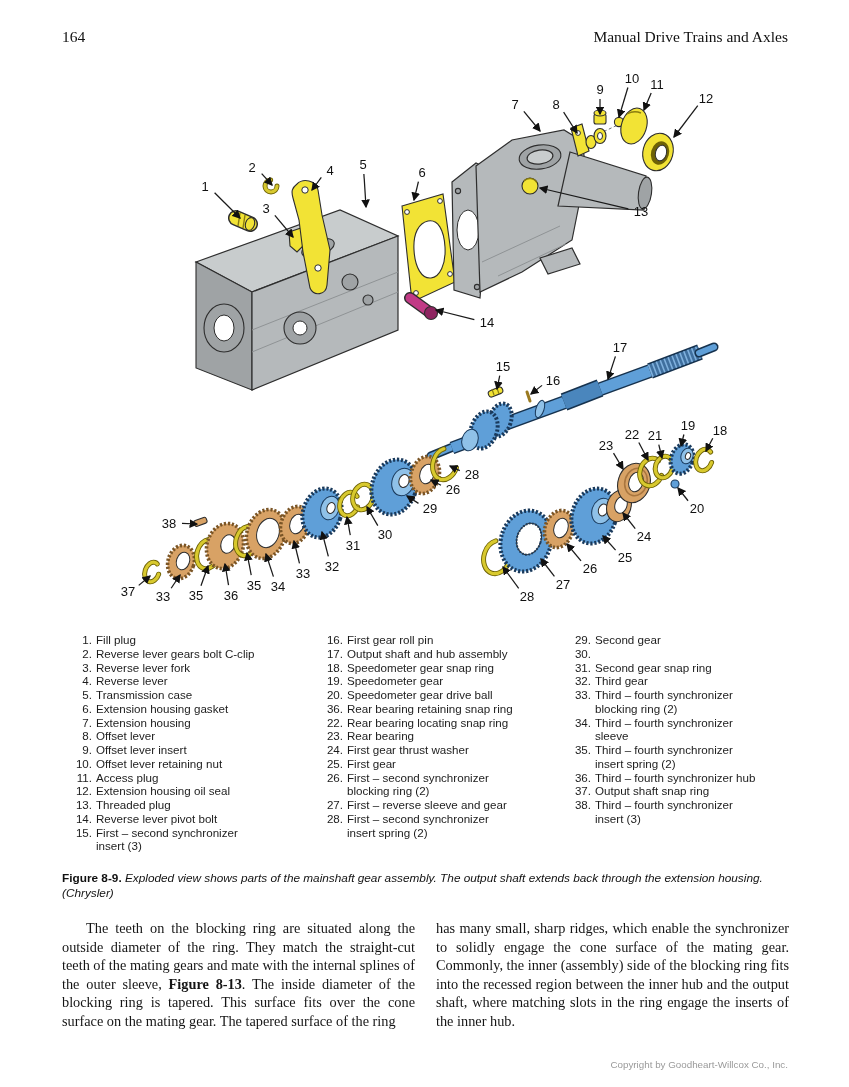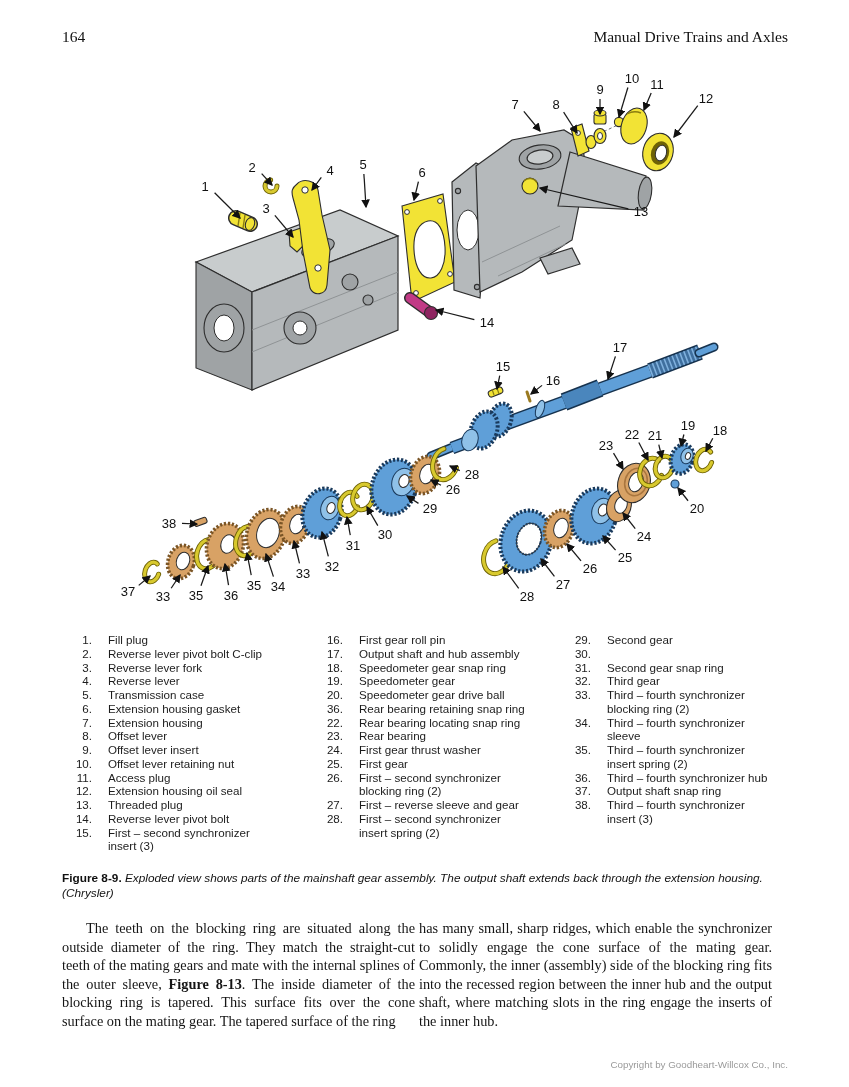--- a/index.html
+++ b/index.html
@@ -25,30 +25,30 @@
   .teethT{fill:#d8a265;stroke:#7a5526;stroke-width:3.6;stroke-dasharray:2.2 1.8;}
   .yring{fill:none;stroke:#d8c92e;stroke-width:3.2;stroke-linecap:round;}
   .yring-o{fill:none;stroke:#6e6206;stroke-width:5;stroke-linecap:round;}
   .dash{stroke:#6a6e70;stroke-width:1;stroke-dasharray:3 2.5;fill:none;}
   
   .parts{position:absolute;top:633px;left:62px;right:55px;display:grid;
          grid-template-columns:251px 248px 1fr;
          font-family:"Liberation Sans",sans-serif;font-size:11.6px;line-height:13.75px;color:#1c1c1c;}
   .pl-row{display:flex;}
   .pl-num{width:30px;text-align:right;flex:none;}
-  .pl-text{margin-left:16px;white-space:pre-line;}
+  .pl-text{margin-left:4px;white-space:pre-line;}
   
   .caption{position:absolute;top:871px;left:62px;right:58px;
            font-family:"Liberation Sans",sans-serif;font-size:11.8px;line-height:15px;color:#111;}
   .caption .lbl{font-weight:bold;text-align:center;}
   .caption .txt,.caption .credit{font-style:italic;}
   .caption .credit{display:block;}
   
   .bodytext{position:absolute;top:919px;left:62px;width:727px;display:grid;
-            grid-template-columns:353px 353px;column-gap:4px;
+            grid-template-columns:353px 353px;column-gap:21px;
             font-size:14.3px;line-height:18.6px;text-align:justify;color:#151515;}
   .bodytext p{margin:0;}
   .bodytext .indent{text-indent:24px;}
   .figref{font-weight:bold;}
   
   .copyright{position:absolute;top:1046px;right:61px;
              font-family:"Liberation Sans",sans-serif;font-size:9.8px;color:#9a9a9a;margin-top:13px;}
 </style>
 </head>
 <body>
@@ -364,21 +364,21 @@
   </svg>
 
   <div class="parts">
     <div class="pl-col">
         <div class="pl-row">
           <div class="pl-num">1.</div>
           <div class="pl-text">Fill plug</div>
         </div>
         <div class="pl-row">
           <div class="pl-num">2.</div>
-          <div class="pl-text">Reverse lever pivot bolt C-clip</div>
+          <div class="pl-text">Reverse lever gears bolt C-clip</div>
         </div>
         <div class="pl-row">
           <div class="pl-num">3.</div>
           <div class="pl-text">Reverse lever fork</div>
         </div>
         <div class="pl-row">
           <div class="pl-num">4.</div>
           <div class="pl-text">Reverse lever</div>
         </div>
         <div class="pl-row">

